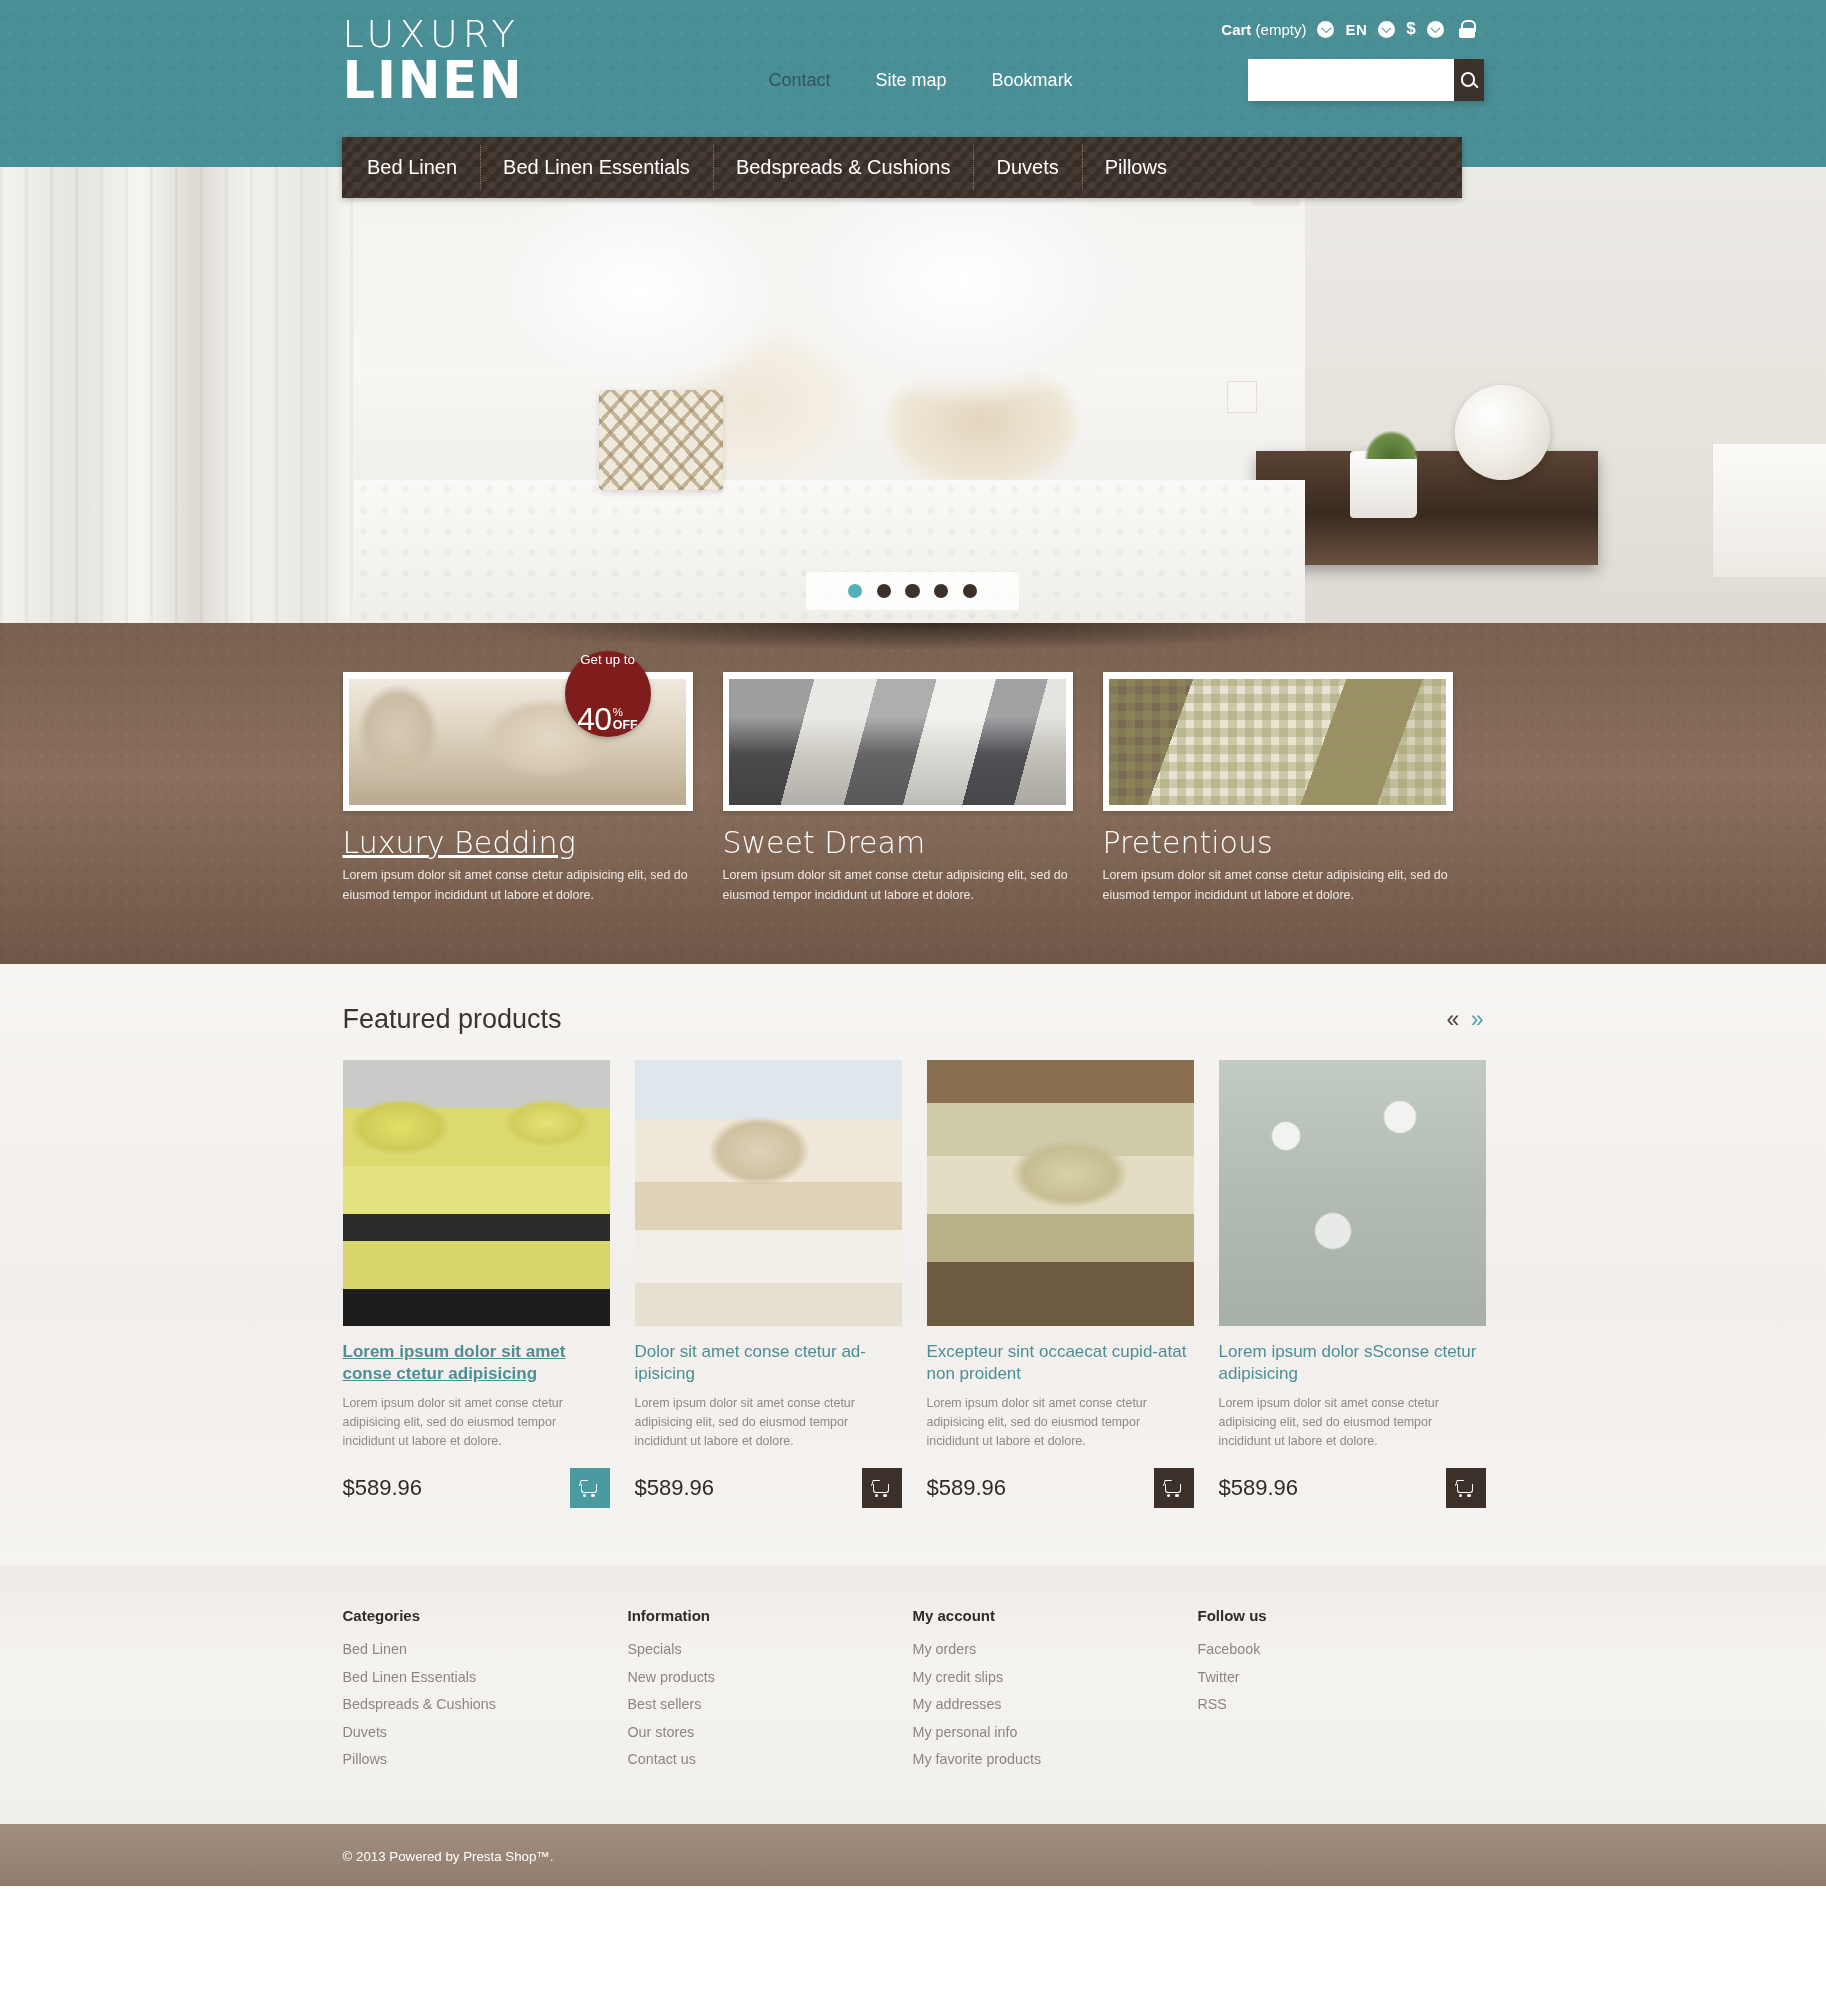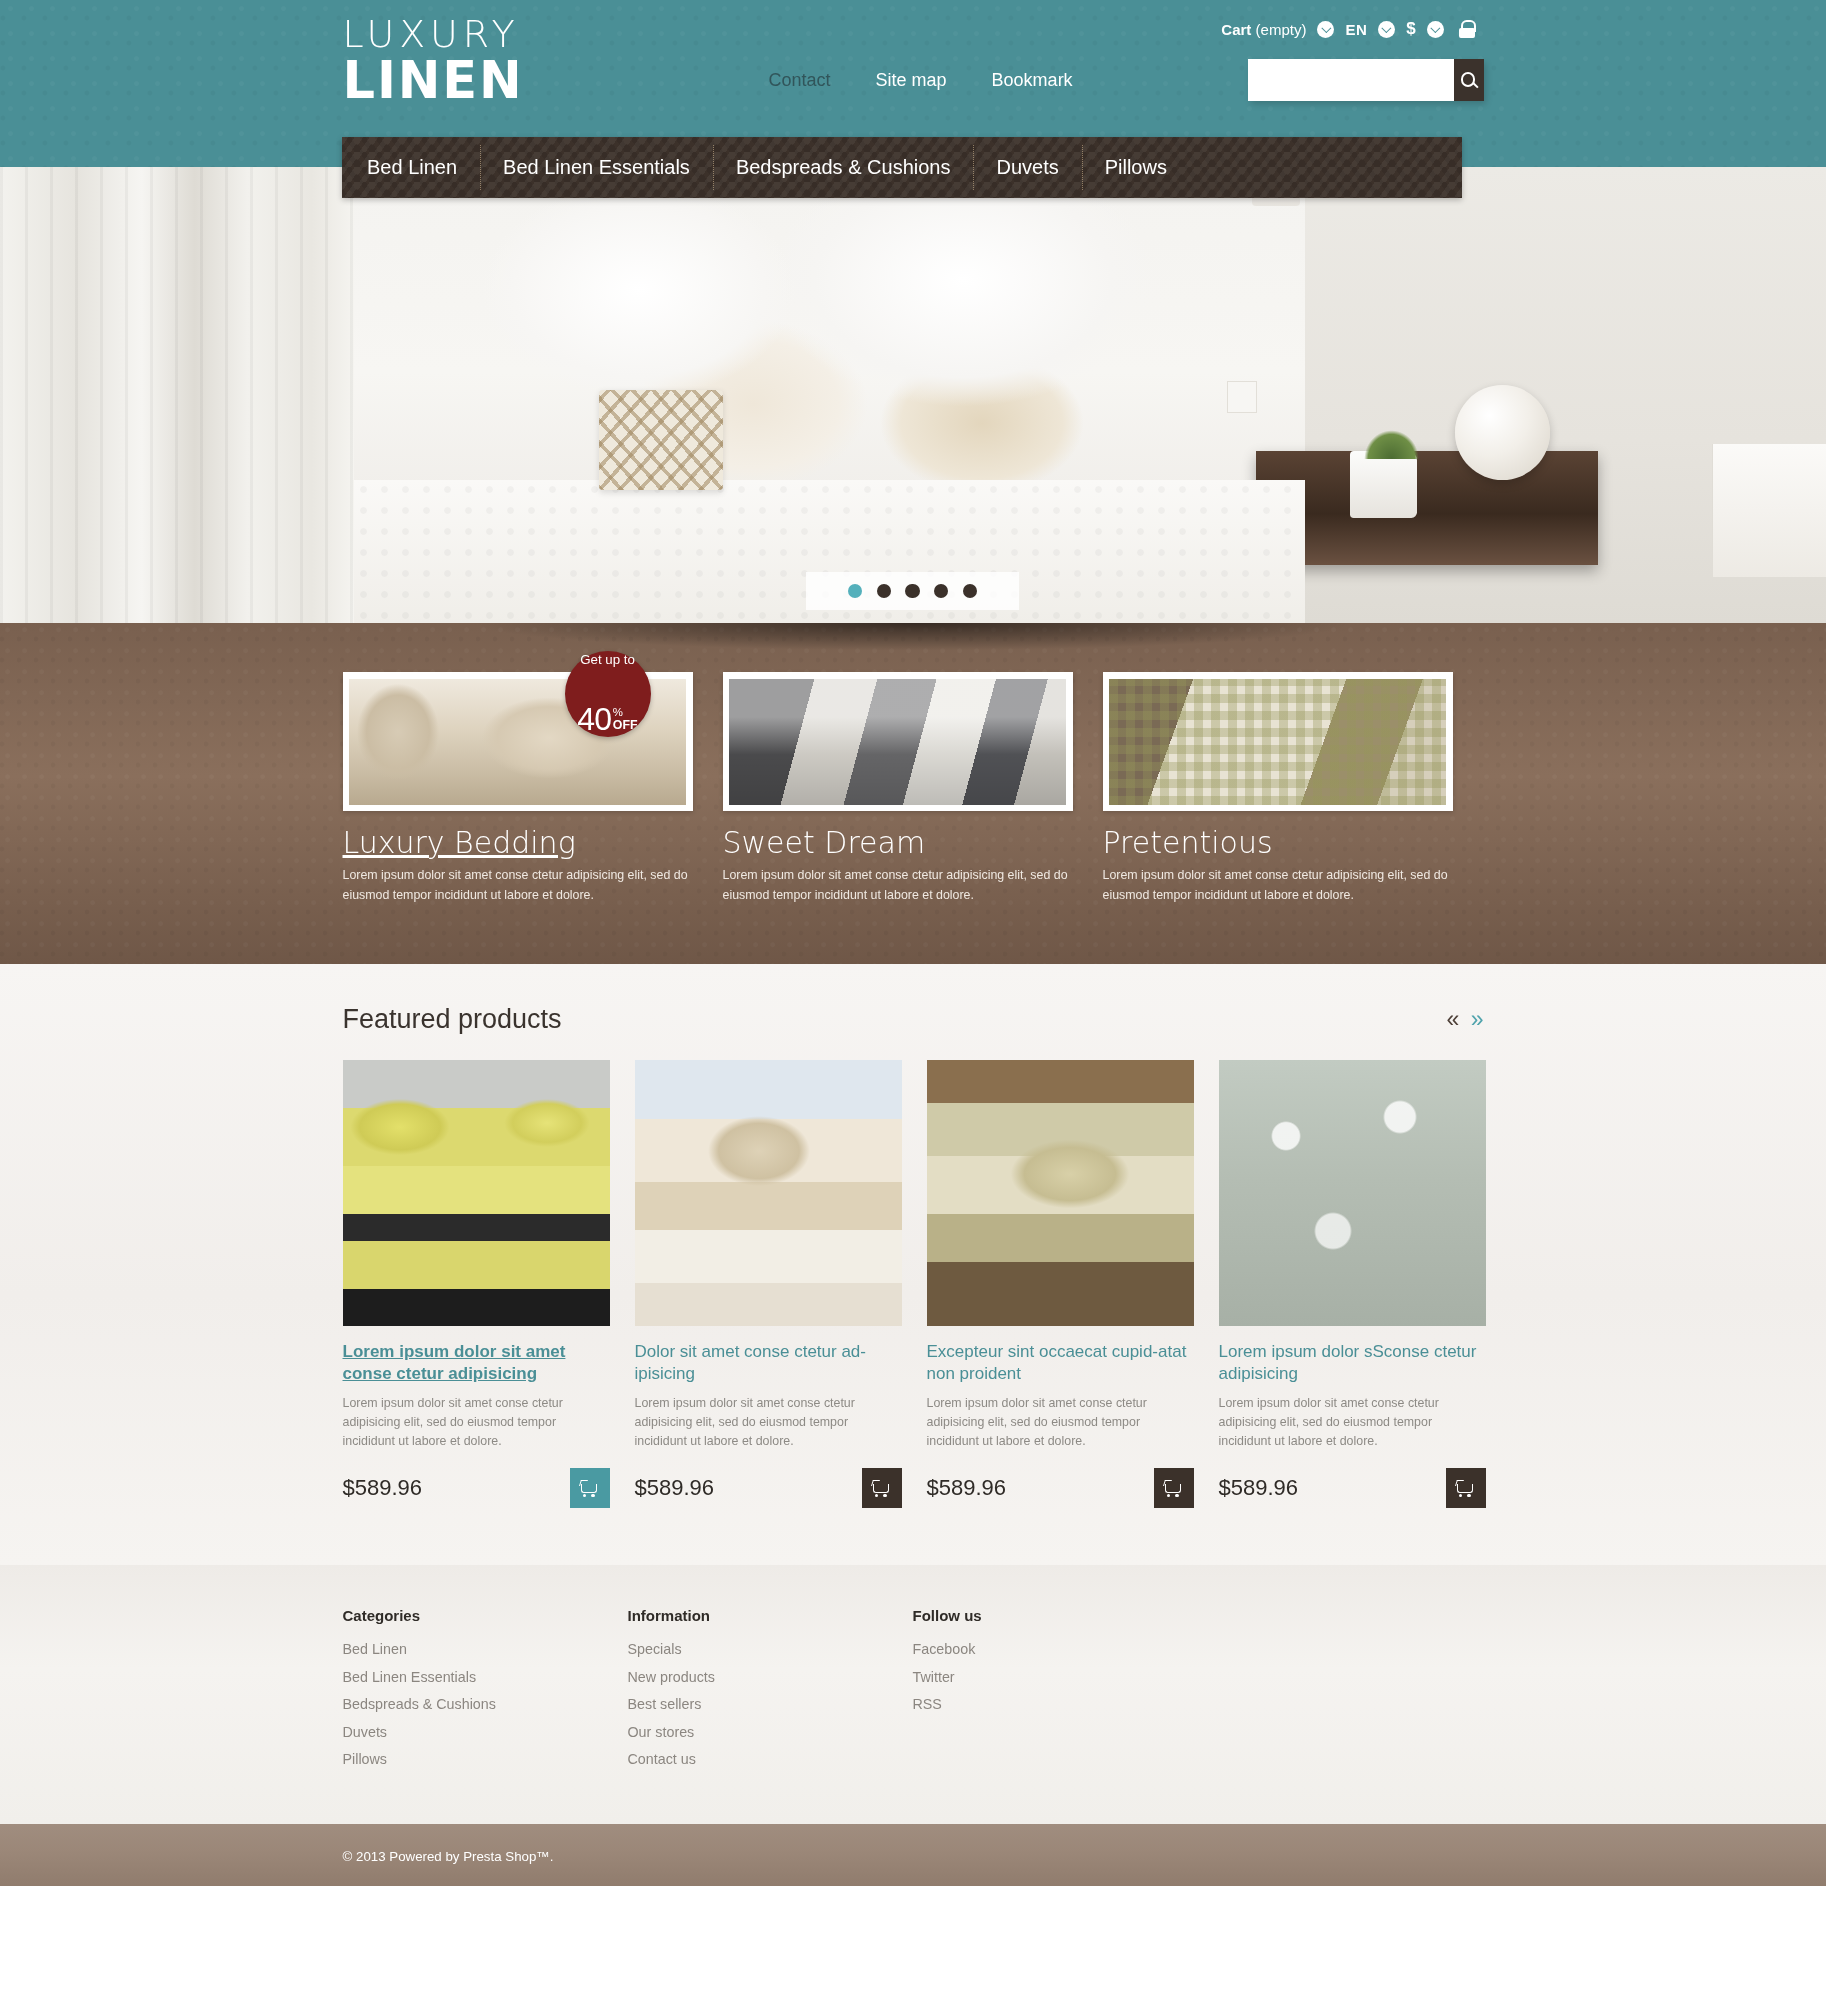--- a/index.html
+++ b/index.html
@@ -572,20 +572,28 @@
 
       <div class="fcol">
         <h4>Information</h4>
         <a href="#">Specials</a>
         <a href="#">New products</a>
         <a href="#">Best sellers</a>
         <a href="#">Our stores</a>
         <a href="#">Contact us</a>
       </div>
 
+      <div class="fcol">
+        <h4>My account</h4>
+        <a href="#">My orders</a>
+        <a href="#">My credit slips</a>
+        <a href="#">My addresses</a>
+        <a href="#">My personal info</a>
+        <a href="#">My favorite products</a>
+      </div>
 
       <div class="fcol">
         <h4>Follow us</h4>
         <a href="#">Facebook</a>
         <a href="#">Twitter</a>
         <a href="#">RSS</a>
       </div>
 
     </div>
   </footer>

